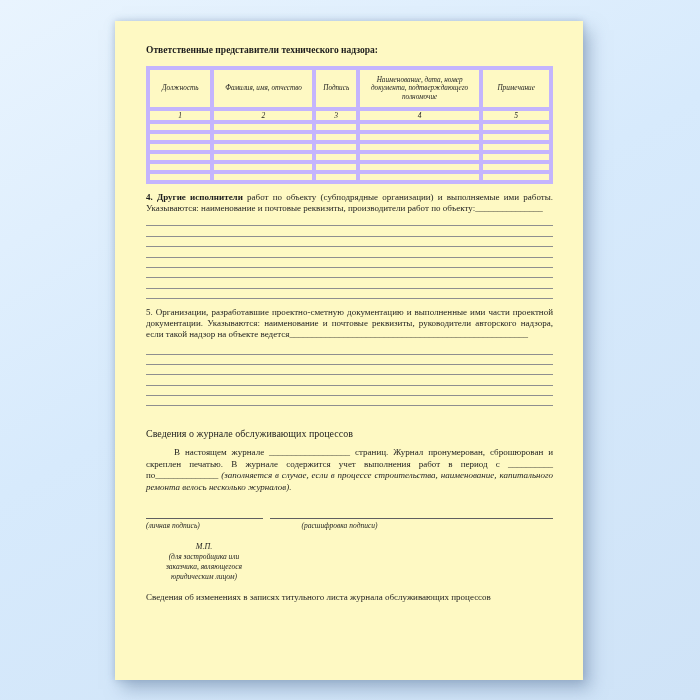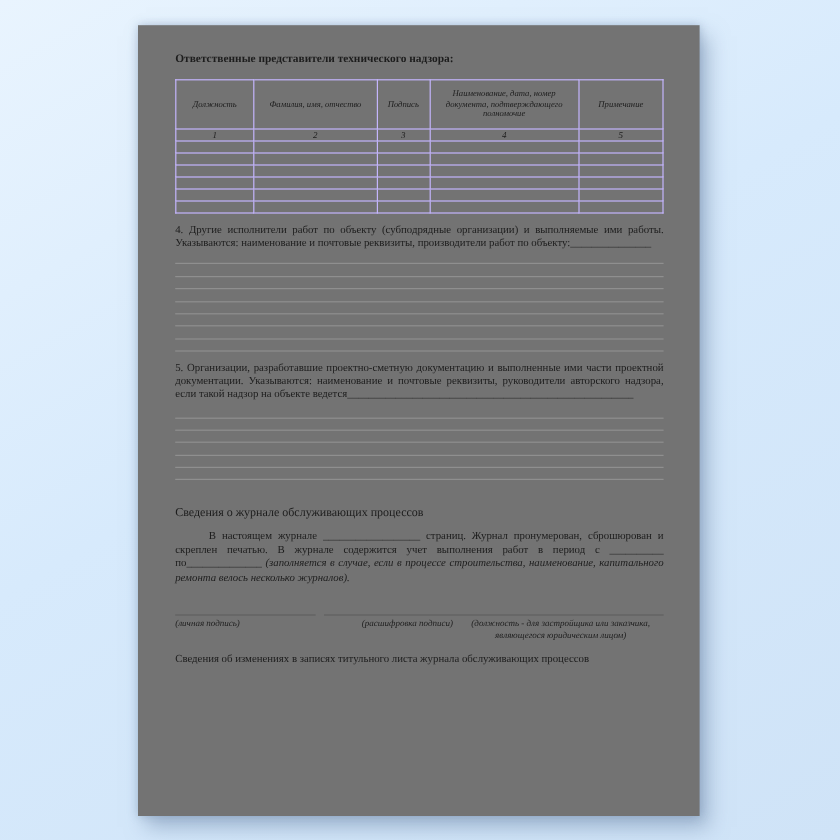--- a/index.html
+++ b/index.html
@@ -6,40 +6,40 @@
   html, body { width: 700px; height: 700px; overflow: hidden; }
   body {
     background: linear-gradient(150deg, #e9f4fe 0%, #d7eafc 45%, #cfe3f7 100%);
     font-family: "Liberation Serif", "DejaVu Serif", serif;
     color: #1d1d1d;
   }
   .page {
     position: absolute;
     left: 115px; top: 21px;
     width: 468px; height: 659px;
-    background: #737373;
+    background: #fef9c3;
     box-shadow: 0 0 7px rgba(120,145,175,.45), 7px 9px 16px rgba(105,132,165,.5);
   }
   .content {
     position: absolute;
     left: 31px; right: 30px; top: 24px;
     font-size: 9px; line-height: 11px;
   }
-  .b { font-weight: normal; }
+  .b { font-weight: bold; }
   .i { font-style: italic; }
   .h3 { font-weight: bold; font-size: 9.5px; }
 
   table.reps {
     width: 100%;
     border-collapse: collapse;
     margin-top: 10px;
     border: 1.5px solid #3c3c3c;
   }
   table.reps th, table.reps td {
-    border: 1px solid #c4b5fd;
+    border: 4px solid #c4b5fd;
     text-align: center;
     vertical-align: middle;
   }
   table.reps th {
     font-weight: normal; font-style: italic;
     font-size: 7.2px; line-height: 8.6px;
     height: 41px; padding: 2px 3px;
   }
   table.reps td { height: 10px; font-style: italic; font-size: 7.5px; line-height: 9px; padding: 0; }
 
@@ -174,21 +174,24 @@
     <div class="jpara"><span>В настоящем журнале __________________ страниц. Журнал пронумерован, сброшюрован и скреплен печатью. В журнале содержится учет выполнения работ в период с __________ по______________ </span><span class="i">(заполняется в случае, если в процессе строительства, наименование, капитального ремонта велось несколько журналов).</span></div>
 
     <div class="sigrow">
       <div class="sigline-short"></div>
       <div class="sigline-long"></div>
     </div>
     <div class="caprow">
       <div class="cap-left">(личная подпись)</div>
       <div class="cap-right-group">
         <div class="cap-mid">(расшифровка подписи)</div>
-        <div class="cap-right">(должность - для застройщика или заказчика, являющегося юридическим лицом)</div>
       </div>
     </div>
 
+    <div class="stamp">
+      <div class="stamp-label">М.П.</div>
+      <div>(для застройщика или заказчика, являющегося юридическим лицом)</div>
+    </div>
 
     <div class="footer">Сведения об изменениях в записях титульного листа журнала обслуживающих процессов</div>
 
   </div>
 </div>
 
 </body></html>

